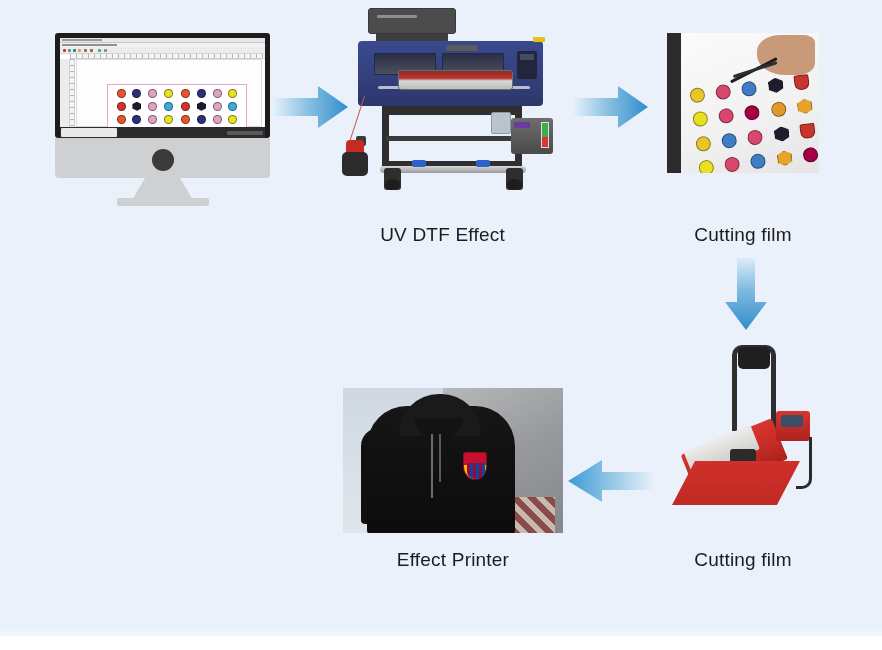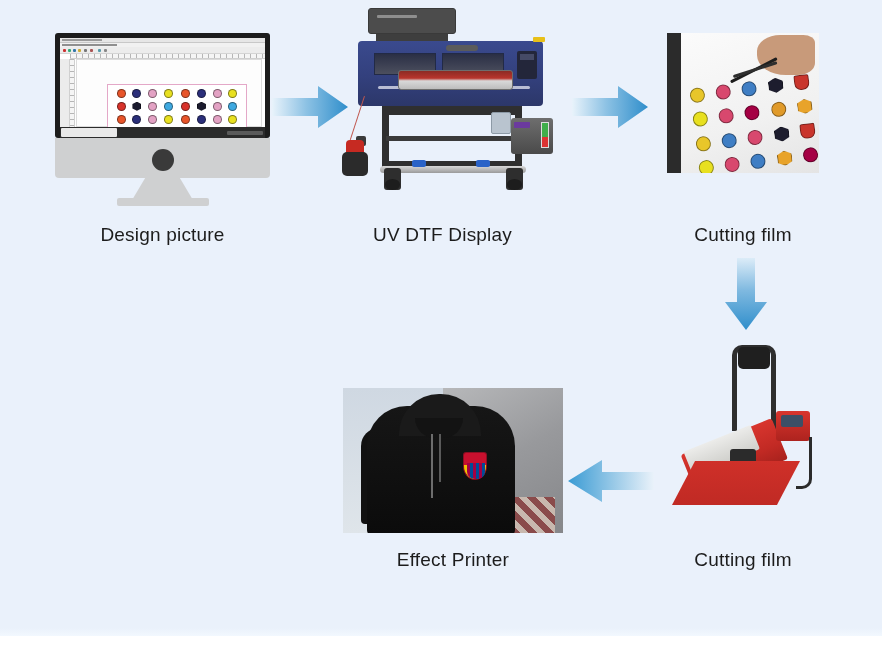--- a/index.html
+++ b/index.html
@@ -399,21 +399,20 @@
           <span class="sw-tray"></span>
         </div>
       </div>
     </div>
     <div class="mon-chin"></div>
     <div class="mon-dot"></div>
     <div class="mon-neck"></div>
     <div class="mon-base"></div>
   </div>
 
-  <div class="caption" style="left:55px; top:224px; width:215px;">Design picture</div>
 
   <div class="arrow" style="left:272px; top:84px;">
     <svg width="76" height="46" viewBox="0 0 76 46">
       <defs>
         <linearGradient id="gradR1" x1="0" y1="0" x2="1" y2="0">
           <stop offset="0%" stop-color="#e9f3fb"></stop>
           <stop offset="45%" stop-color="#8dc2e4"></stop>
           <stop offset="100%" stop-color="#2f8ecb"></stop>
         </linearGradient>
       </defs>
@@ -444,21 +443,21 @@
     <div class="prn-caster prn-c1"></div>
     <div class="prn-caster prn-c2"></div>
     <div class="prn-tube"></div>
     <div class="prn-pump">
       <span class="pmp-cap"></span>
       <span class="pmp-red"></span>
       <span class="pmp-blk"></span>
     </div>
   </div>
 
-  <div class="caption" style="left:335px; top:224px; width:215px;">UV DTF Display</div>
+  <div class="caption" style="left:335px; top:224px; width:215px;">UV DTF Effect</div>
 
   <div class="arrow" style="left:572px; top:84px;">
     <svg width="76" height="46" viewBox="0 0 76 46">
       <defs>
         <linearGradient id="gradR2" x1="0" y1="0" x2="1" y2="0">
           <stop offset="0%" stop-color="#e9f3fb"></stop>
           <stop offset="45%" stop-color="#8dc2e4"></stop>
           <stop offset="100%" stop-color="#2f8ecb"></stop>
         </linearGradient>
       </defs>

